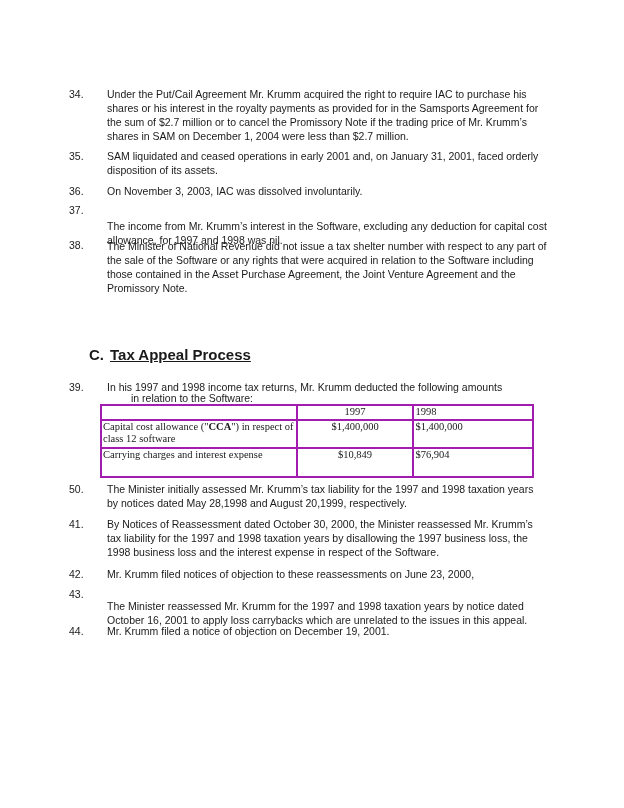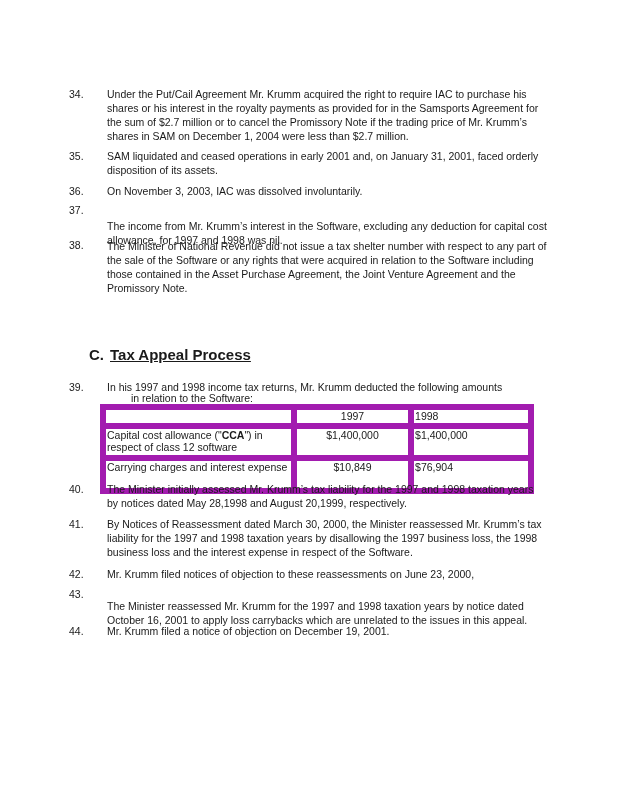--- a/index.html
+++ b/index.html
@@ -6,21 +6,21 @@
   body { width: 624px; height: 808px; position: relative; overflow: hidden;
          font-family: "Liberation Sans", sans-serif; color: #1a1a1a; font-size: 10.5px; }
   .para { position: absolute; left: 0; width: 624px; }
   .num { position: absolute; left: 69px; top: 0; line-height: 14px; }
   .txt { position: absolute; left: 107px; width: 440px; line-height: 14px; }
   .heading { position: absolute; left: 89px; top: 346px; font-weight: bold; font-size: 15px; }
   .heading .hl { margin-left: 6px; text-decoration: underline; }
   .intro-line2 { position: absolute; left: 107px; top: 392px; line-height: 12px; margin-left: 24px; }
   table.deduct { position: absolute; left: 100px; top: 404px; width: 434px;
                  border-collapse: collapse; font-size: 10.5px; }
-  table.deduct td { border: 6px solid #a21caf; padding: 0 1px; vertical-align: top; line-height: 12px; }
+  table.deduct td { border: 2px solid #a21caf; padding: 0 1px; vertical-align: top; line-height: 12px; font-family: Liberation Serif, serif; }
   .c1 { width: 197px; }
   .c2 { width: 115px; text-align: center; }
   .c3 { width: 118px; text-align: left; }
   .r0 td { height: 13px; }
   .r1 td { height: 26px; }
   .r2 td { height: 27px; }
   .bold { font-weight: bold; }
 </style>
 </head>
 <body>
@@ -76,27 +76,27 @@
     </tr>
     <tr class="r2">
       <td class="c1">Carrying charges and interest expense</td>
       <td class="c2">$10,849</td>
       <td class="c3">$76,904</td>
     </tr>
   </tbody>
     </table>
 
   <div class="para" style="top:482px">
-    <span class="num">40.</span>
+    <span class="num">50.</span>
     <div class="txt" style="top:0">The Minister initially assessed Mr. Krumm’s tax liability for the 1997 and 1998 taxation years by notices dated May 28,1998 and August 20,1999, respectively.</div>
   </div>
 
   <div class="para" style="top:517px">
     <span class="num">41.</span>
-    <div class="txt" style="top:0">By Notices of Reassessment dated March 30, 2000, the Minister reassessed Mr. Krumm’s tax liability for the 1997 and 1998 taxation years by disallowing the 1997 business loss, the 1998 business loss and the interest expense in respect of the Software.</div>
+    <div class="txt" style="top:0">By Notices of Reassessment dated October 30, 2000, the Minister reassessed Mr. Krumm’s tax liability for the 1997 and 1998 taxation years by disallowing the 1997 business loss, the 1998 business loss and the interest expense in respect of the Software.</div>
   </div>
 
   <div class="para" style="top:567px">
     <span class="num">42.</span>
     <div class="txt" style="top:0">Mr. Krumm filed notices of objection to these reassessments on June 23, 2000,</div>
   </div>
 
   <div class="para" style="top:587px">
     <span class="num">43.</span>
     <div class="txt" style="top:12px">The Minister reassessed Mr. Krumm for the 1997 and 1998 taxation years by notice dated October 16, 2001 to apply loss carrybacks which are unrelated to the issues in this appeal.</div>

